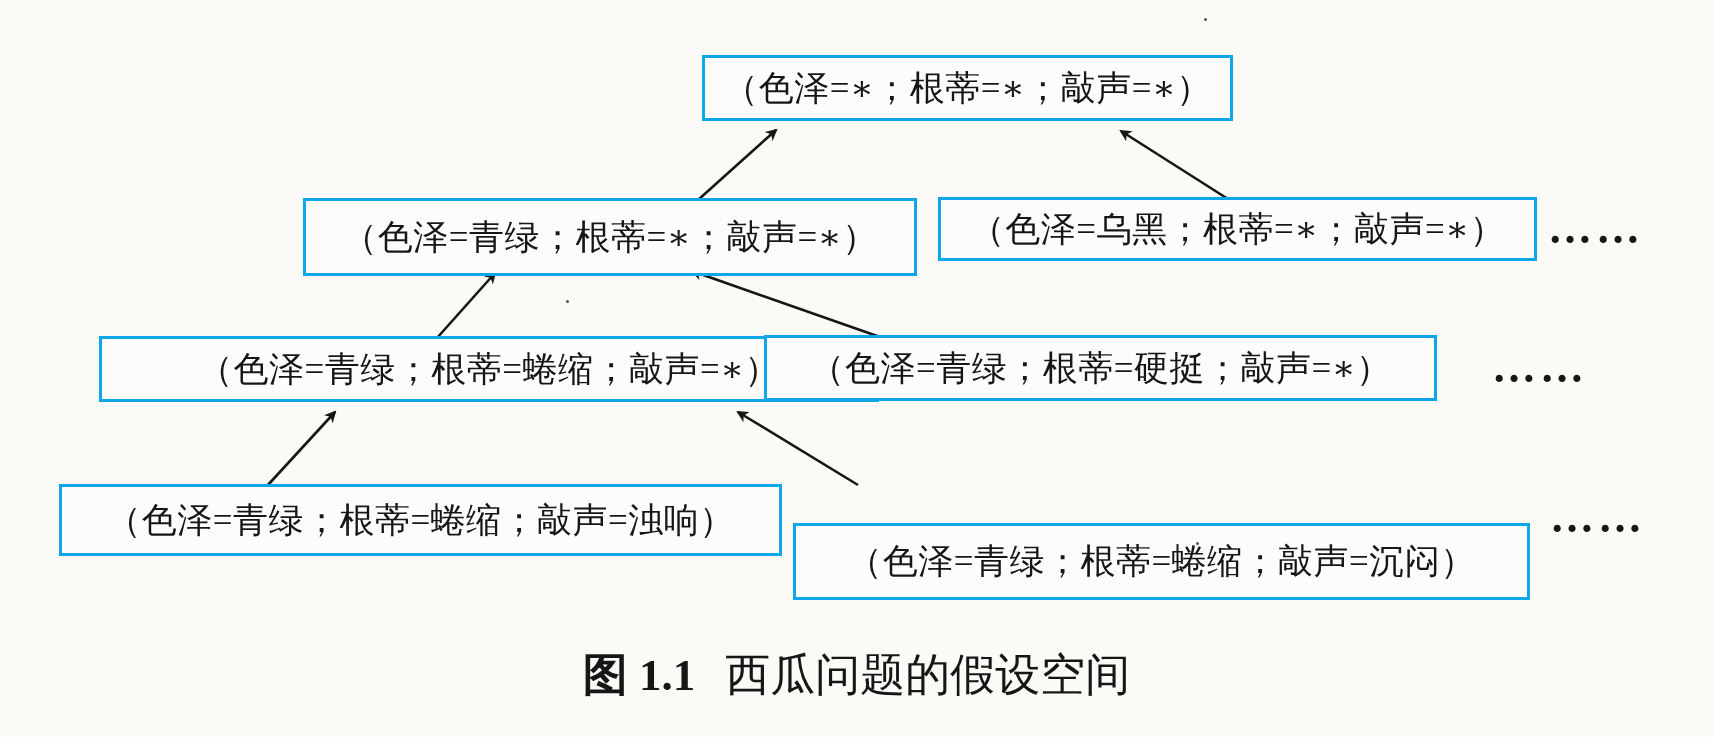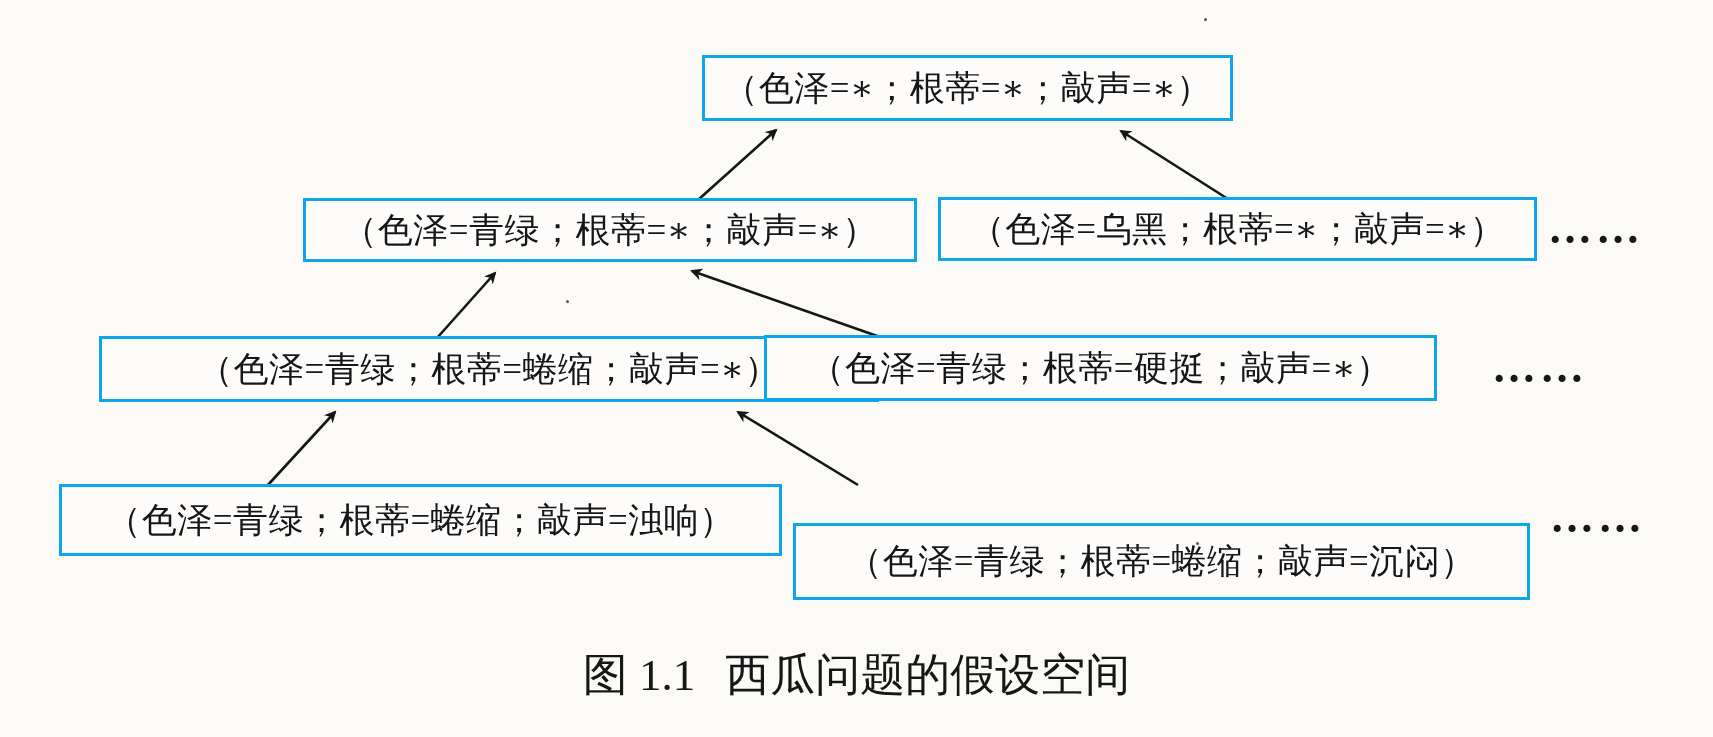--- a/index.html
+++ b/index.html
@@ -54,21 +54,21 @@
     top: 645;
     width: 1713px;
     top: 645px;
     display: flex;
     justify-content: center;
     align-items: baseline;
     gap: 30px;
     font-size: 45px;
   }
   .caption .cap-label {
-    font-weight: normal;
+    font-weight: bold;
   }
   .speck { position: absolute; background: #55524d; border-radius: 50%; }
 </style>
 </head>
 <body>
 
 <div class="canvas">
 
   <svg class="edges" viewBox="0 0 1713 737" xmlns="http://www.w3.org/2000/svg">
     <defs>
@@ -81,21 +81,21 @@
     <line x1="437" y1="338" x2="495" y2="273" marker-end="url(#arrowhead)"></line>
     <line x1="880" y1="337" x2="692" y2="271" marker-end="url(#arrowhead)"></line>
     <line x1="267" y1="486" x2="335" y2="412" marker-end="url(#arrowhead)"></line>
     <line x1="858" y1="485" x2="738" y2="412" marker-end="url(#arrowhead)"></line>
   </svg>
 
   <div class="node" style="left:702px; top:55px; width:531px; height:66px;">
     <span>（色泽=∗；根蒂=∗；敲声=∗）</span>
   </div>
 
-  <div class="node" style="left:303px; top:198px; width:614px; height:64px;">
+  <div class="node" style="left:303px; top:198px; width:614px; height:78px;">
     <span>（色泽=青绿；根蒂=∗；敲声=∗）</span>
   </div>
 
   <div class="node" style="left:938px; top:197px; width:599px; height:64px;">
     <span>（色泽=乌黑；根蒂=∗；敲声=∗）</span>
   </div>
   <div class="dots" style="left:1548px; top:197px; height:64px;">
     <span>……</span>
   </div>
 

